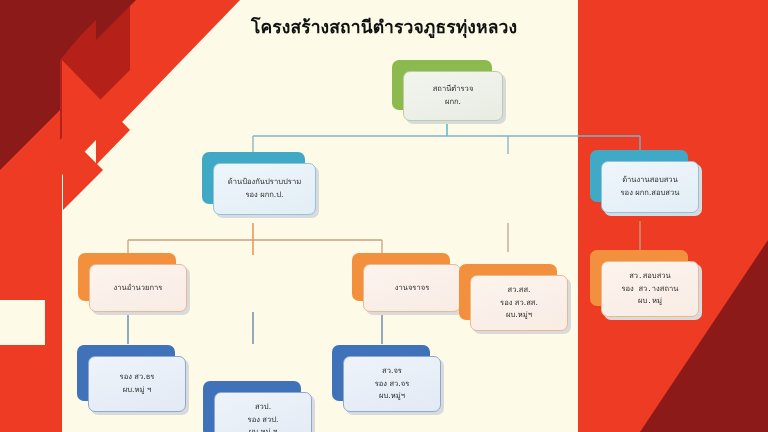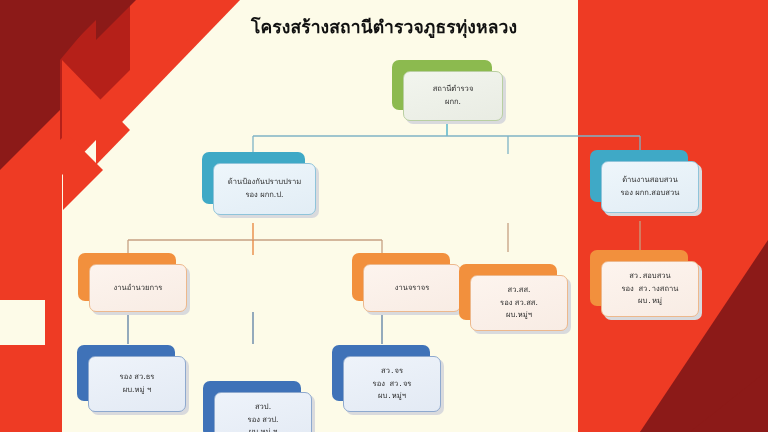--- a/index.html
+++ b/index.html
@@ -252,21 +252,21 @@
     <div class="node v-blue" style="left:203px; top:345px; width:98px; height:56px;margin-top:36px;">
       <div class="shade"></div>
       <div class="plate"></div>
       <div class="face">
         <div class="line">สวป.</div>
         <div class="line">รอง สวป.</div>
         <div class="line">ผบ.หมู่ ฯ</div>
       </div>
     </div>
 
-    <div class="node v-blue" style="left:332px; top:345px; width:98px; height:56px;font-family:Liberation Mono, monospace;">
+    <div class="node v-blue" style="left:332px; top:345px; width:98px; height:56px;">
       <div class="shade"></div>
       <div class="plate"></div>
       <div class="face">
         <div class="line">สว.จร</div>
         <div class="line">รอง สว.จร</div>
         <div class="line">ผบ.หมู่ฯ</div>
       </div>
     </div>
 
   </div>

